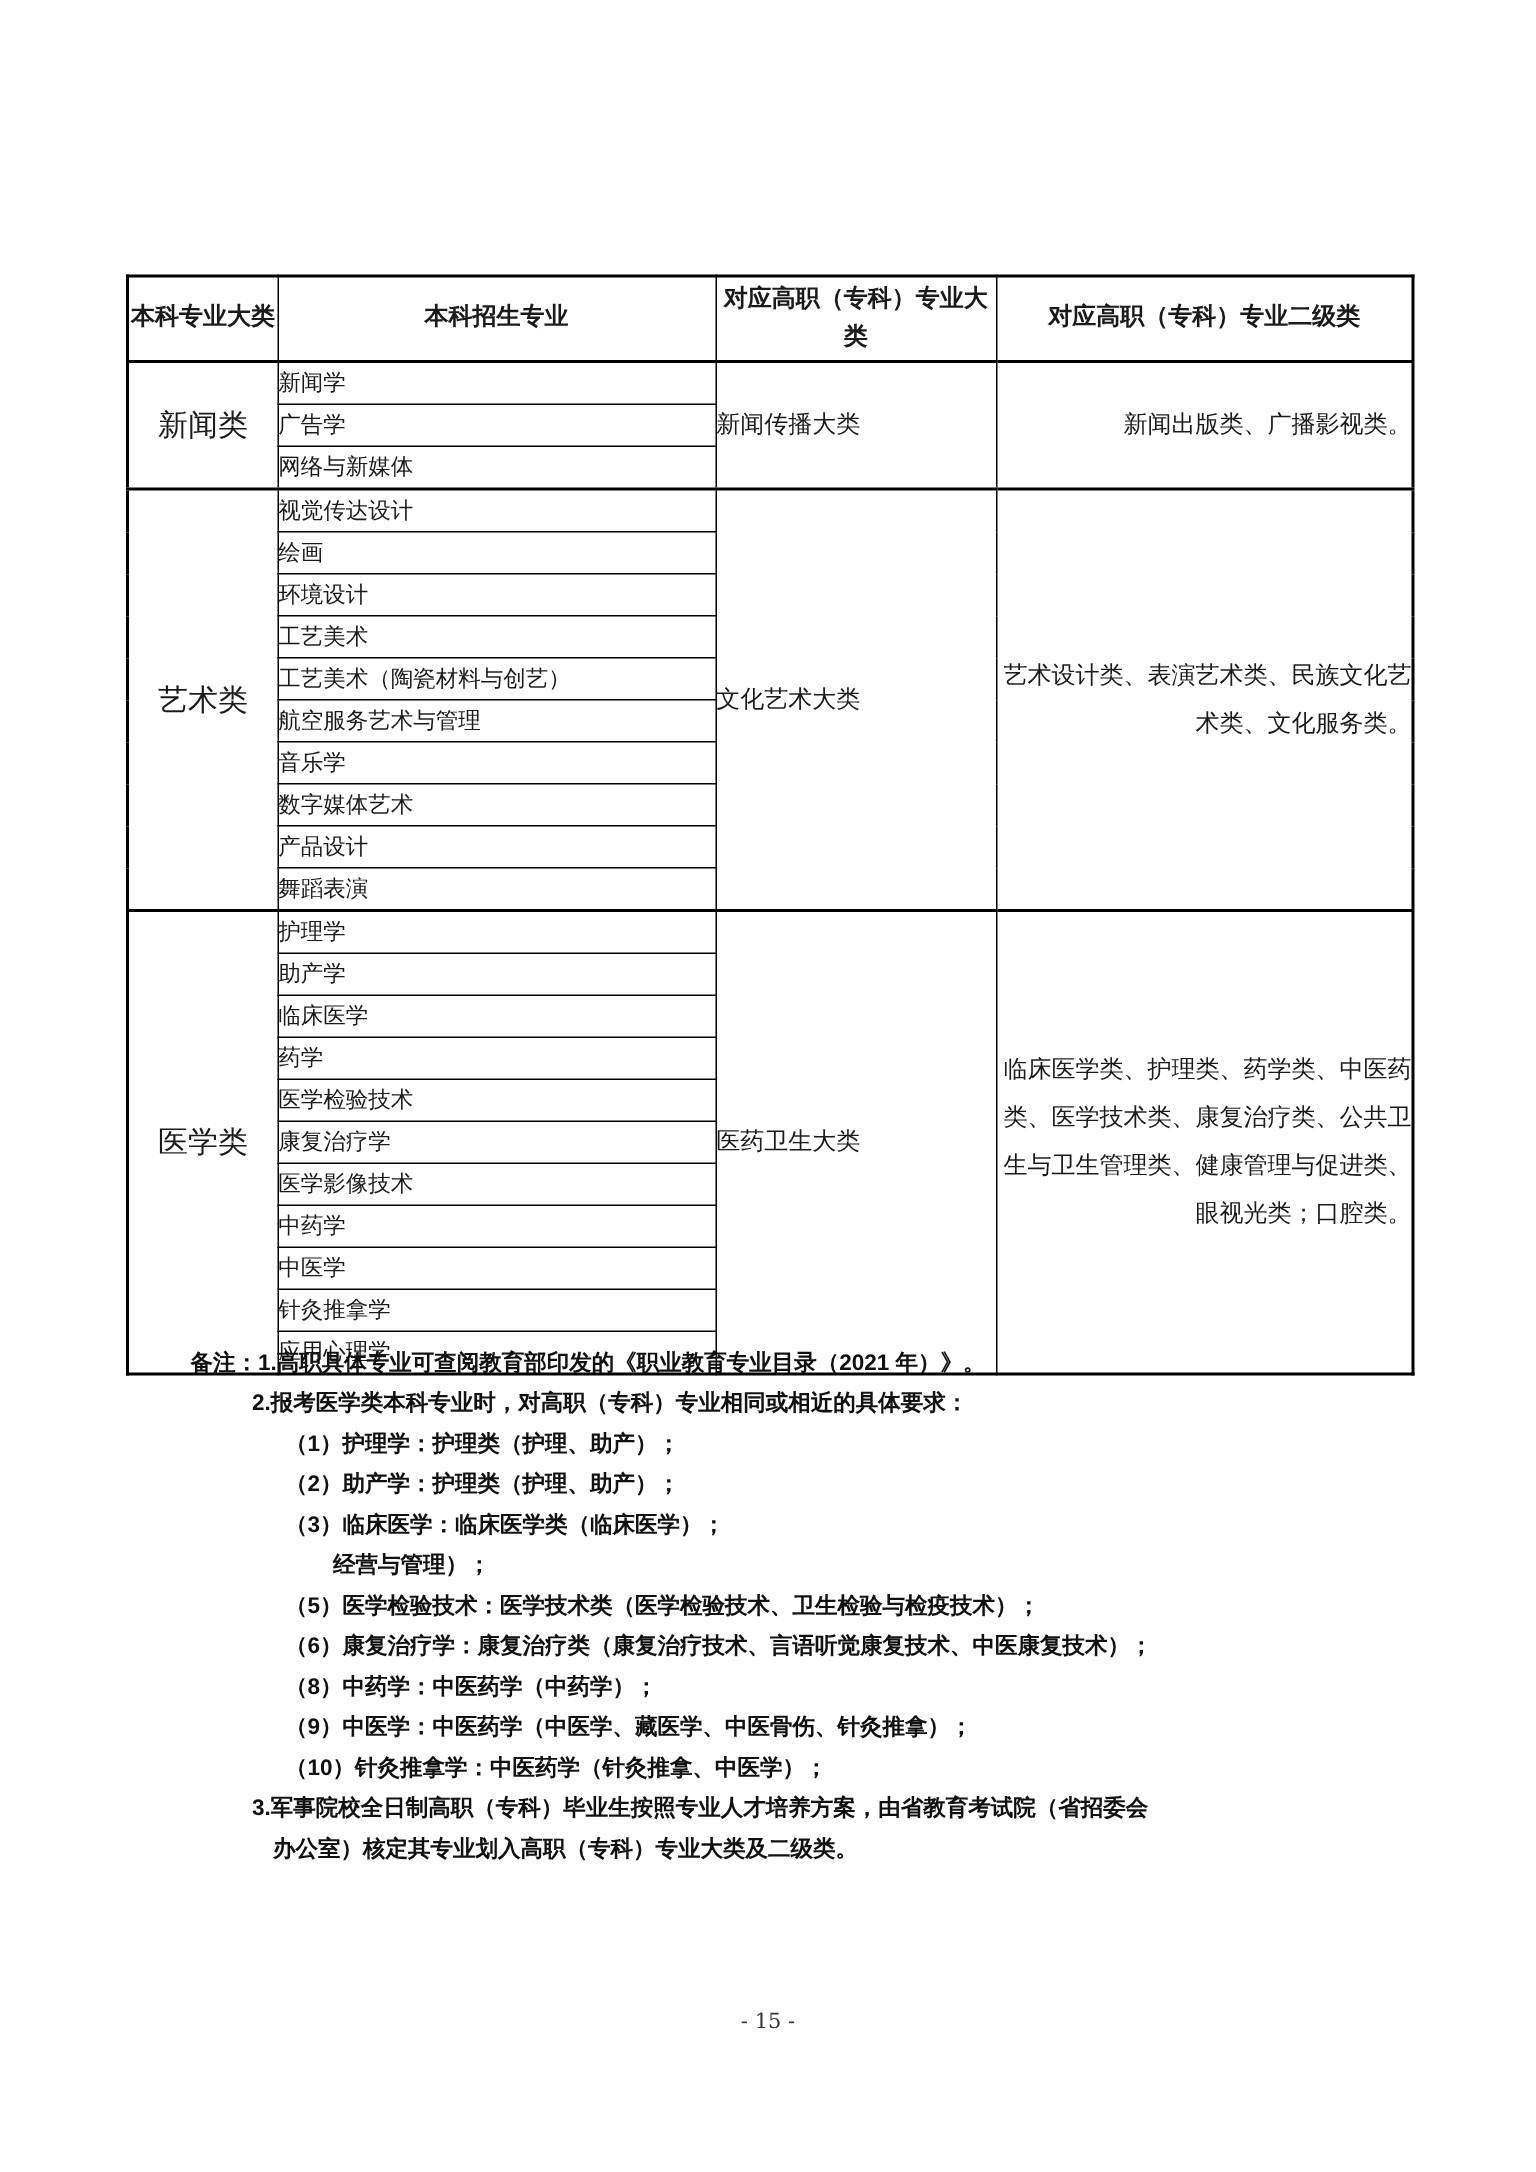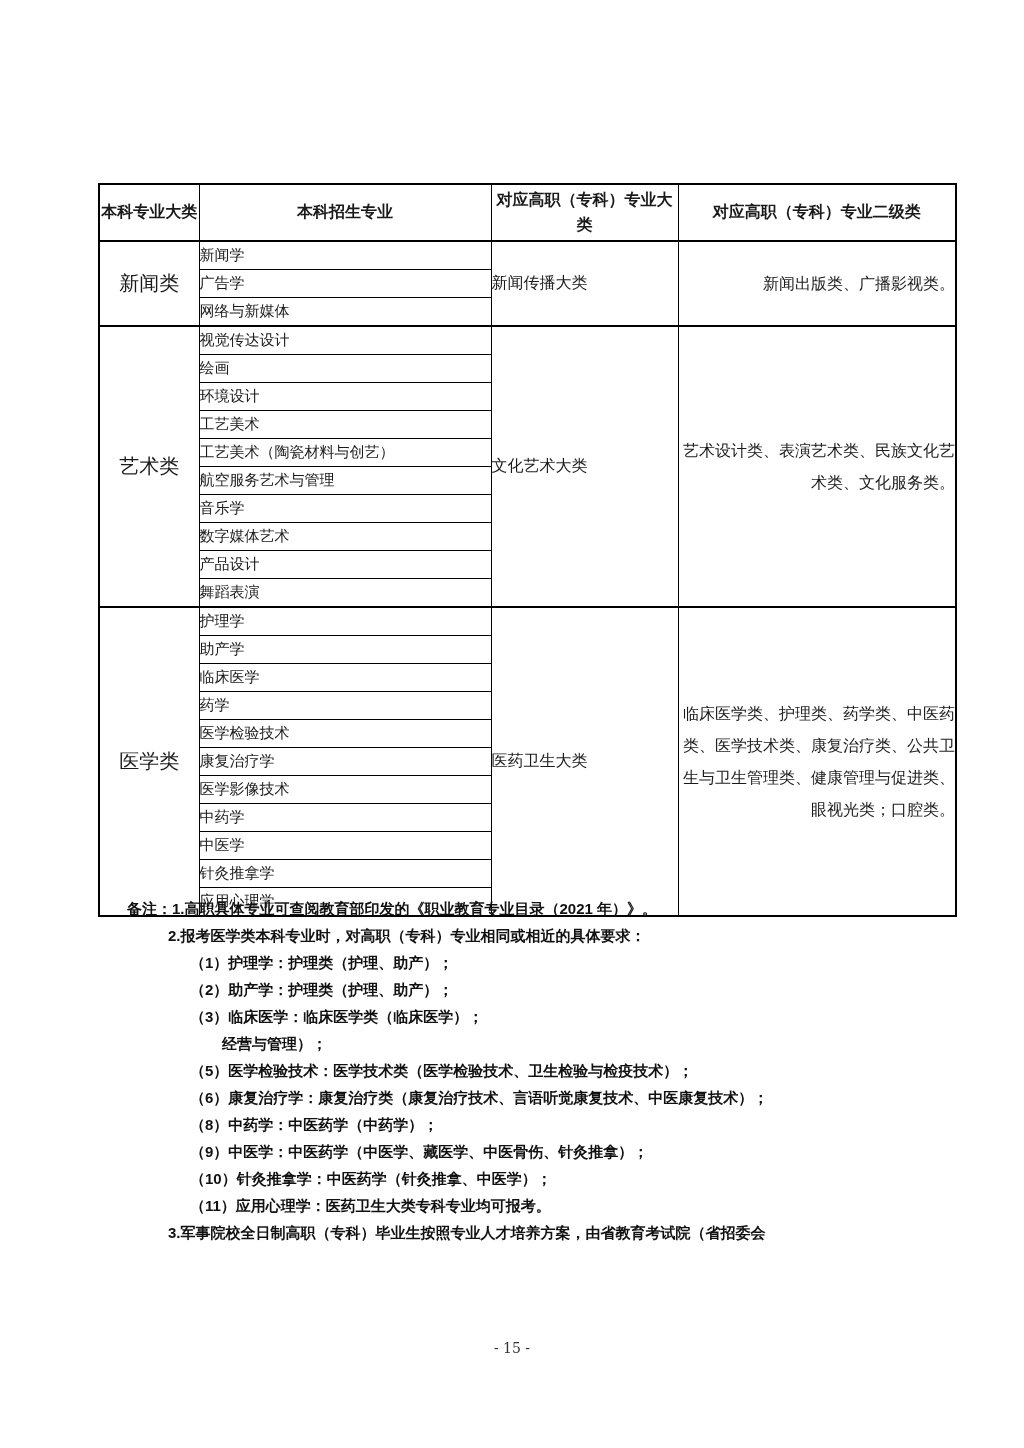--- a/index.html
+++ b/index.html
@@ -1,20 +1,20 @@
 <!DOCTYPE html>
 <html><head>
 <meta charset="utf-8">
 <style>
   html,body{margin:0;padding:0;background:#ffffff;}
   #page{position:relative;width:1024px;height:1448px;background:#ffffff;overflow:hidden;
         color:#1a1a1a;font-family:"Liberation Serif","DejaVu Serif",serif;}
 
   
-  #table-wrap{position:absolute;left:98px;top:183px;width:857px;}
+  #table-wrap{position:absolute;left:84px;top:183px;width:857px;}
   table.majors{border-collapse:collapse;width:857px;table-layout:fixed;
                border:2px solid #000;font-size:15px;color:#1a1a1a;}
   table.majors th,table.majors td{border:1px solid #000;vertical-align:middle;
                overflow:hidden;padding:0;}
   table.majors thead th{height:55px;font-size:16px;font-weight:bold;text-align:center;
                border-bottom:2px solid #000;line-height:1.55;}
   th.h-col1{padding:0 14px;}
   th.h-col3{padding:0 25px;}
   tbody td{height:27px;}
   td.cat-cell{text-align:center;font-size:20px;margin-top:28px;}
@@ -150,19 +150,19 @@
       <div class="note-line ind-1">2.报考医学类本科专业时，对高职（专科）专业相同或相近的具体要求：</div>
       <div class="note-line ind-2">（1）护理学：护理类（护理、助产）；</div>
       <div class="note-line ind-2">（2）助产学：护理类（护理、助产）；</div>
       <div class="note-line ind-2">（3）临床医学：临床医学类（临床医学）；</div>
       <div class="note-line ind-3">经营与管理）；</div>
       <div class="note-line ind-2">（5）医学检验技术：医学技术类（医学检验技术、卫生检验与检疫技术）；</div>
       <div class="note-line ind-2">（6）康复治疗学：康复治疗类（康复治疗技术、言语听觉康复技术、中医康复技术）；</div>
       <div class="note-line ind-2">（8）中药学：中医药学（中药学）；</div>
       <div class="note-line ind-2">（9）中医学：中医药学（中医学、藏医学、中医骨伤、针灸推拿）；</div>
       <div class="note-line ind-2">（10）针灸推拿学：中医药学（针灸推拿、中医学）；</div>
-      <div class="note-line ind-2">（11）应用心理学：医药卫生大类专科专业均可报考。</div>
       <div class="note-line ind-1">3.军事院校全日制高职（专科）毕业生按照专业人才培养方案，由省教育考试院（省招委会</div>
+      <div class="note-line ind-4">办公室）核定其专业划入高职（专科）专业大类及二级类。</div>
     </div>
 
   <div id="page-number">- 15 -</div>
 
 </div>
 
 </body></html>

